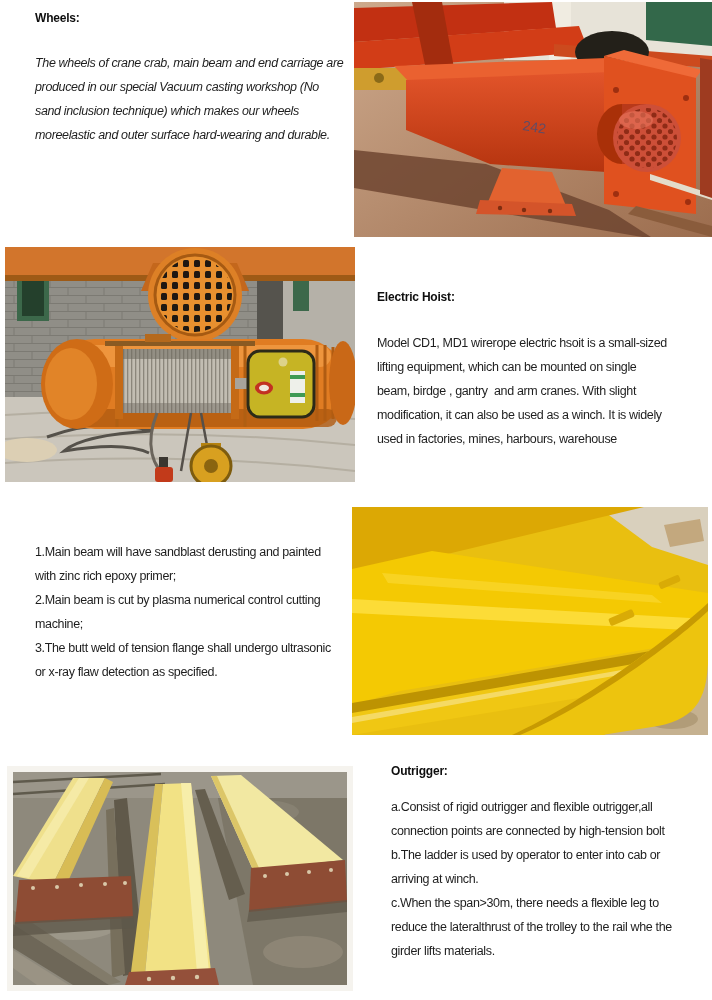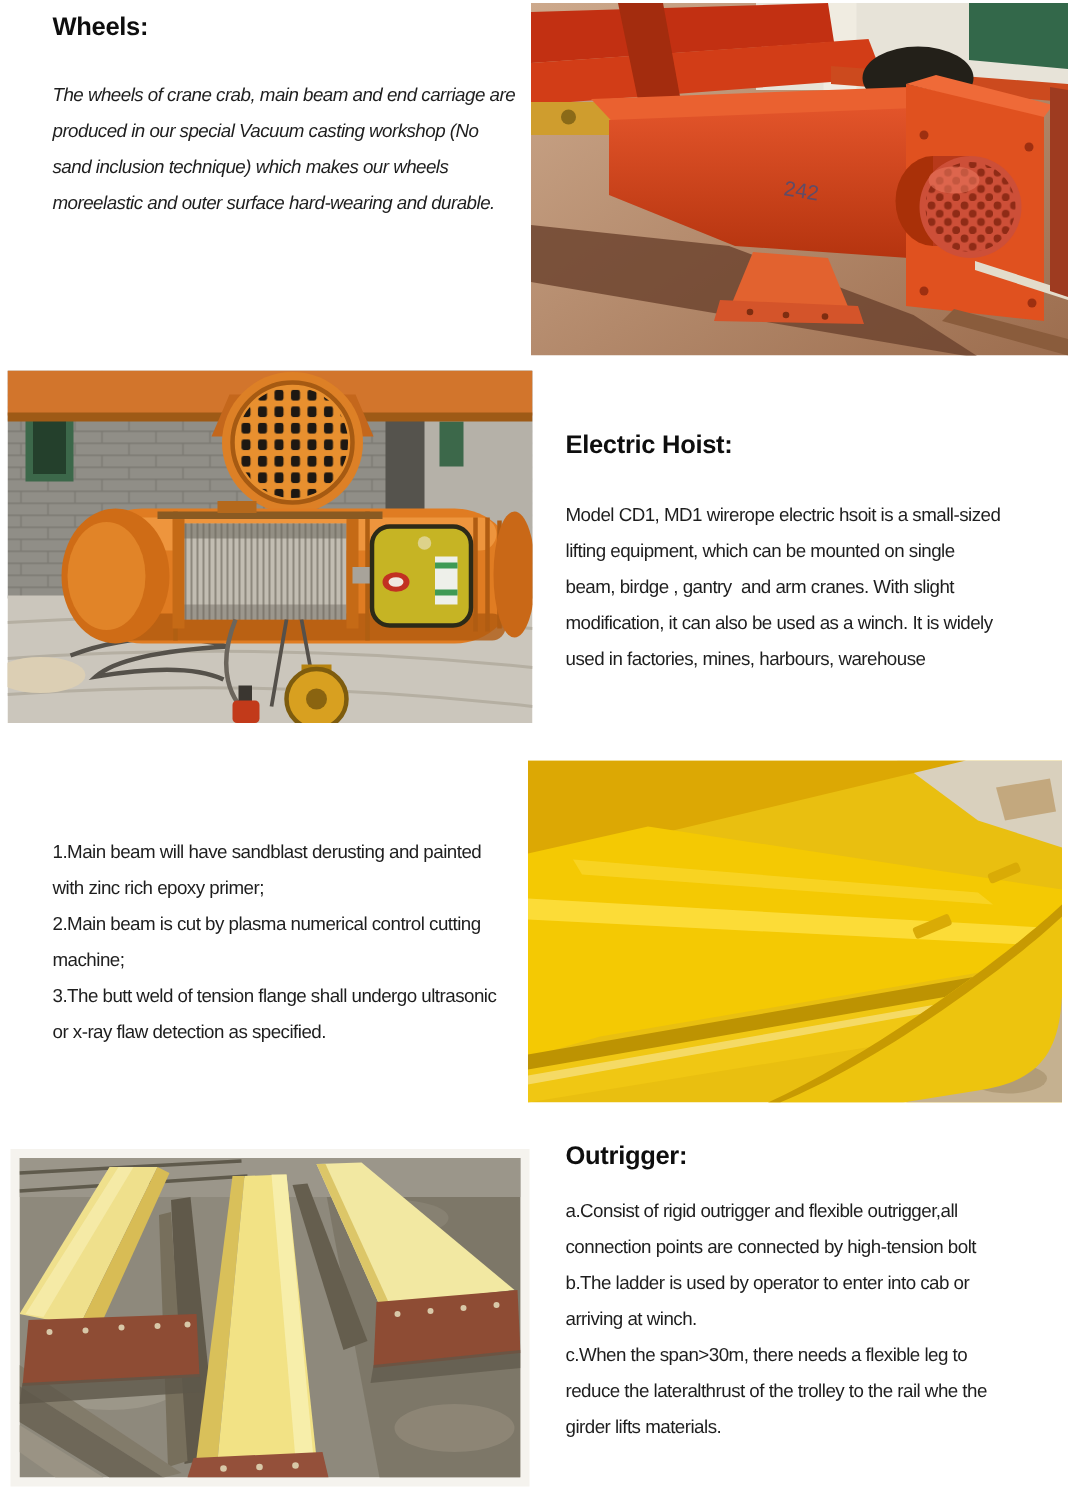--- a/index.html
+++ b/index.html
@@ -1,28 +1,28 @@
 <!DOCTYPE html>
 <html><head>
 <meta charset="utf-8">
 <style>
   html,body{margin:0;padding:0;background:#ffffff;}
   .canvas{position:relative;width:712px;height:1000px;background:#ffffff;overflow:hidden;
           font-family:"Liberation Sans", sans-serif;}
   .tb{position:absolute;color:#1b1b1b;}
-  .tb h2{font-size:17px;font-weight:bold;letter-spacing:-0.2px;margin:0;color:#0e0e0e;line-height:16px;}
+  .tb h2{font-size:12px;font-weight:bold;letter-spacing:-0.2px;margin:0;color:#0e0e0e;line-height:16px;}
   .tb p{font-size:12.5px;line-height:24px;letter-spacing:-0.35px;margin:0;white-space:pre;color:#1e1e1e;}
   .photo{position:absolute;line-height:0;}
   .photo svg{display:block;}
   .frame4{background:#f5f3ee;padding:6px;}
   
   #sec-wheels{left:35px;top:10px;}      #sec-wheels p{margin-top:25px;font-style:italic;}
   #sec-hoist{left:377px;top:289px;}     #sec-hoist p{margin-top:26px;}
-  #sec-beam{left:35px;top:537px;}       #sec-beam p{margin-top:19px;}
-  #sec-outrigger{left:377px;top:763px;} #sec-outrigger p{margin-top:16px;}
+  #sec-beam{left:35px;top:537px;}       #sec-beam p{margin-top:3px;}
+  #sec-outrigger{left:391px;top:763px;} #sec-outrigger p{margin-top:16px;}
   #photo-wheels{left:354px;top:2px;}
   #photo-hoist{left:5px;top:247px;}
   #photo-beam{left:352px;top:507px;}
   #photo-outrigger{left:7px;top:766px;}
 </style>
 </head>
 <body>
 
 <div class="canvas">
 

